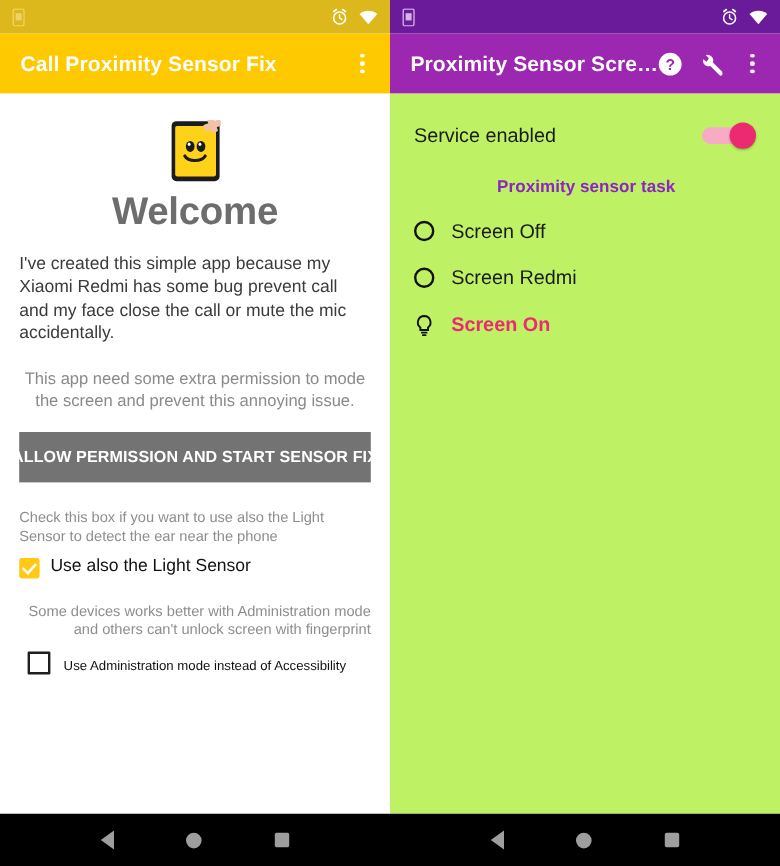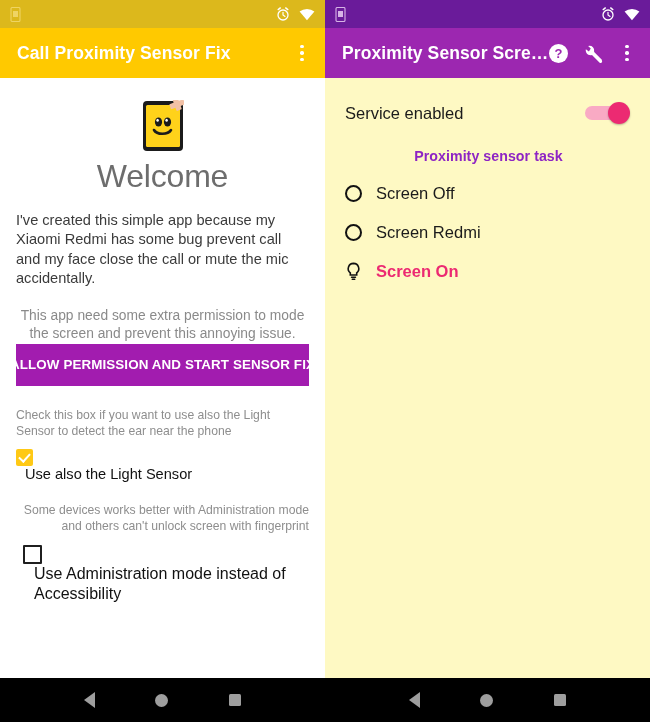--- a/index.html
+++ b/index.html
@@ -38,65 +38,65 @@
            align-items:center; justify-content:center; gap:3px; }
   .kebab i { width:3.5px; height:3.5px; border-radius:50%; background:#fff; display:block; }
 
   
   .left .statusbar { background:#dcb81c; }
   .left .appbar { background:#ffc900; }
   .left-body { flex:1; background:#ffffff; padding:0 16px; position:relative; }
 
   .app-logo { margin:22px auto 0; display:block; }
   .welcome {
-    text-align:center; font-size:32px; font-weight:normal;
+    text-align:center; font-size:32px; font-weight:bold;
     color:#6d6d6d; margin-top:6px; letter-spacing:-.2px;
   }
   .intro {
     margin-top:16px; font-size:14.6px; line-height:1.33;
     color:#3b3b3b; text-align:left;
   }
   .permtext {
     margin-top:18px; font-size:13.8px; line-height:1.35;
     color:#8a8a8a; text-align:center; padding:0 4px;
   }
   .allow-btn {
-    width:100%; height:42px;
-    background:#a21caf; border:none; color:#ffffff;
+    margin-top:16px; width:100%; height:42px;
+    background:#737373; border:none; color:#ffffff;
     font-family:"Liberation Sans", sans-serif;
     font-size:13.4px; font-weight:bold; letter-spacing:.1px;
     display:flex; align-items:center; justify-content:center;
     cursor:pointer; white-space:nowrap;
   }
 
   .hint { margin-top:22px; font-size:12.2px; line-height:1.3; color:#8e8e8e; }
   .hint2 { margin-top:20px; font-size:12.2px; line-height:1.3; color:#8e8e8e;text-align:right; }
 
-  .check-row { display:flex; align-items:flex-start; margin-top:8px;flex-direction:column; }
+  .check-row { display:flex; align-items:flex-end; margin-top:8px; }
   .check-row.second { margin-top:9px; padding-left:7px; }
   .cbox {
     width:17px; height:17px; flex:0 0 17px; margin-top:1px;
     border-radius:2px; position:relative;
   }
   .cbox.checked { background:#ffc915; }
   .cbox.checked::after {
     content:""; position:absolute; left:4.5px; top:2.5px;
     width:5px; height:9px; border:solid #ffffff;
     border-width:0 2.2px 2.2px 0; transform:rotate(42deg);
   }
   .cbox.unchecked { border:2px solid #1f1f1f; background:transparent;
                     width:19px; height:19px; flex:0 0 19px; border-radius:1px; }
   .check-label { margin-left:9px; font-size:14.6px; color:#111111;
                  line-height:1.22; font-weight:normal; }
-  .check-row.second .check-label { margin-left:11px; font-size:16px; }
+  .check-row.second .check-label { margin-left:11px; font-size:11px; }
 
   
   .right .statusbar { background:#6a1b9a; }
   .right .appbar { background:#9c27b0; }
-  .right-body { flex:1; background:#fef9c3; padding:0 18px; }
+  .right-body { flex:1; background:#bef264; padding:0 18px; }
 
   .service-row {
     display:flex; align-items:center; justify-content:space-between;
     margin-top:24px; padding:0 2px 0 2px;
   }
   .service-label { font-size:16.5px; color:#1b1b1b; }
   .switch { width:45px; height:22px; position:relative; flex:0 0 45px; cursor:pointer; }
   .switch-track {
     position:absolute; left:0; top:4px; width:36px; height:14px;
     border-radius:7px; background:#f9aac4;
@@ -105,21 +105,21 @@
     position:absolute; right:0; top:0; width:22px; height:22px;
     border-radius:50%; background:#ec2a72;
     box-shadow:0 1px 2px rgba(0,0,0,.28);
   }
 
   .section-title {
     margin-top:24px; font-size:14.2px; font-weight:bold;
     color:#8e24c4; letter-spacing:.05px; padding-left:2px;text-align:center;
   }
 
-  .radio-row { display:flex; align-items:center; margin-top:20px; padding-left:2px; }
+  .radio-row { display:flex; align-items:flex-start; margin-top:20px; padding-left:2px; }
   .radio-row:first-of-type { margin-top:20px; }
   .radio {
     width:17px; height:17px; flex:0 0 17px; border-radius:50%;
     border:2.2px solid #121212; background:transparent;
   }
   .radio-label { margin-left:14px; font-size:16.5px; color:#1b1b1b; }
   .radio-label.selected { color:#ec2a72; font-weight:bold; }
   .bulb { flex:0 0 17px; width:17px; height:19px; }
 
   

